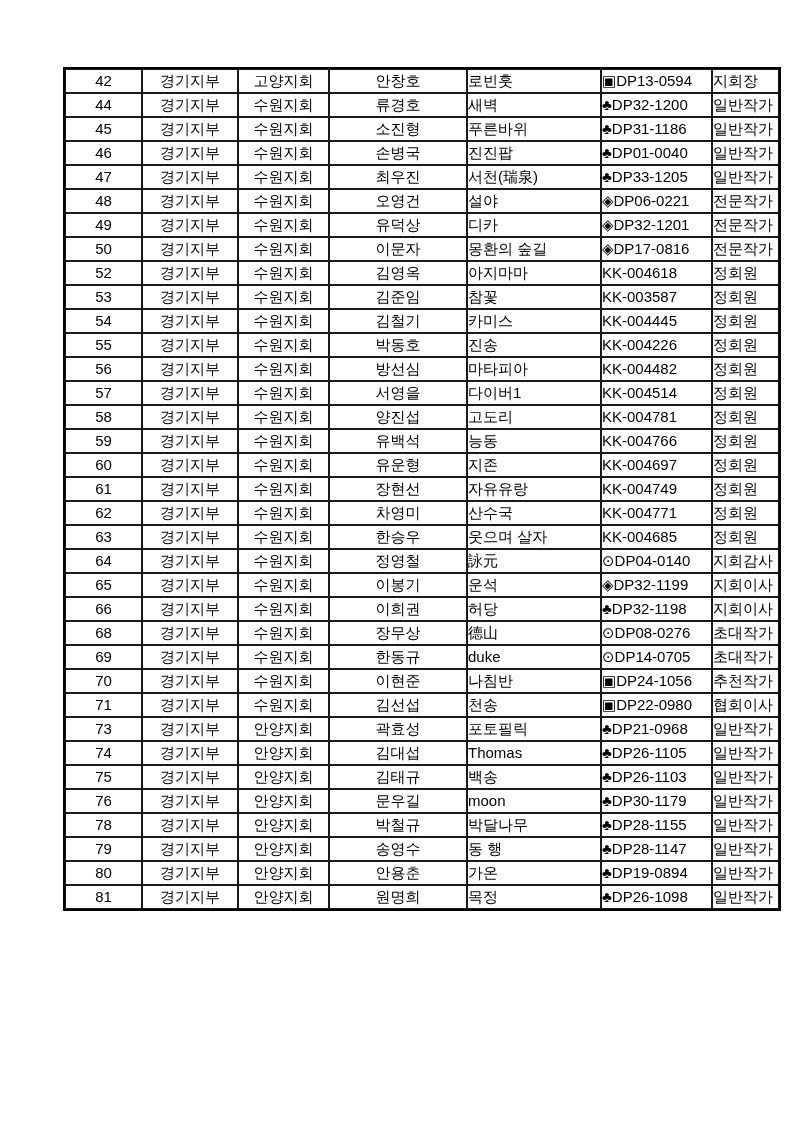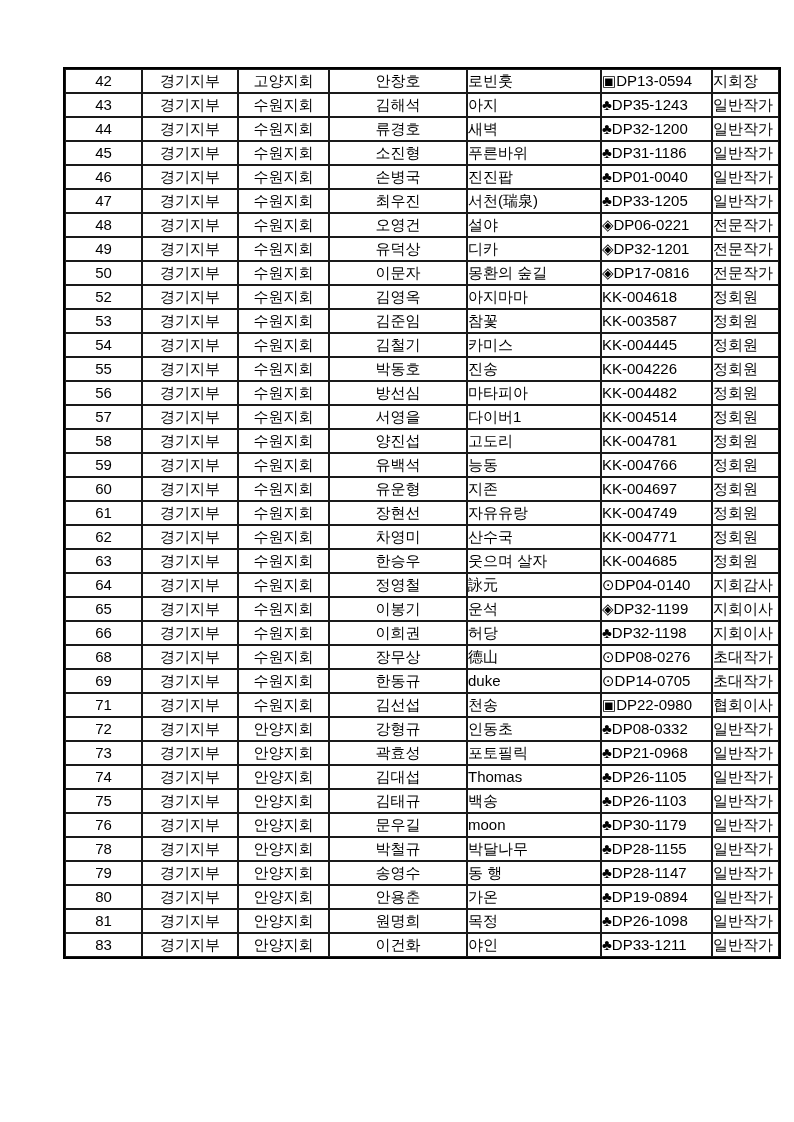--- a/index.html
+++ b/index.html
@@ -62,29 +62,20 @@
         <tr>
           <td class="center">42</td>
           <td class="center">경기지부</td>
           <td class="center">고양지회</td>
           <td class="center">안창호</td>
           <td class="left">로빈훗</td>
           <td class="left">▣DP13-0594</td>
           <td class="left">지회장</td>
         </tr>
         <tr>
-          <td class="center">43</td>
-          <td class="center">경기지부</td>
-          <td class="center">수원지회</td>
-          <td class="center">김해석</td>
-          <td class="left">아지</td>
-          <td class="left">♣DP35-1243</td>
-          <td class="left">일반작가</td>
-        </tr>
-        <tr>
           <td class="center">44</td>
           <td class="center">경기지부</td>
           <td class="center">수원지회</td>
           <td class="center">류경호</td>
           <td class="left">새벽</td>
           <td class="left">♣DP32-1200</td>
           <td class="left">일반작가</td>
         </tr>
         <tr>
           <td class="center">45</td>
@@ -287,38 +278,38 @@
         <tr>
           <td class="center">69</td>
           <td class="center">경기지부</td>
           <td class="center">수원지회</td>
           <td class="center">한동규</td>
           <td class="left">duke</td>
           <td class="left">⊙DP14-0705</td>
           <td class="left">초대작가</td>
         </tr>
         <tr>
+          <td class="center">70</td>
+          <td class="center">경기지부</td>
+          <td class="center">수원지회</td>
+          <td class="center">이현준</td>
+          <td class="left">나침반</td>
+          <td class="left">▣DP24-1056</td>
+          <td class="left">추천작가</td>
+        </tr>
+        <tr>
           <td class="center">71</td>
           <td class="center">경기지부</td>
           <td class="center">수원지회</td>
           <td class="center">김선섭</td>
           <td class="left">천송</td>
           <td class="left">▣DP22-0980</td>
           <td class="left">협회이사</td>
         </tr>
         <tr>
-          <td class="center">72</td>
-          <td class="center">경기지부</td>
-          <td class="center">안양지회</td>
-          <td class="center">강형규</td>
-          <td class="left">인동초</td>
-          <td class="left">♣DP08-0332</td>
-          <td class="left">일반작가</td>
-        </tr>
-        <tr>
           <td class="center">73</td>
           <td class="center">경기지부</td>
           <td class="center">안양지회</td>
           <td class="center">곽효성</td>
           <td class="left">포토필릭</td>
           <td class="left">♣DP21-0968</td>
           <td class="left">일반작가</td>
         </tr>
         <tr>
           <td class="center">74</td>
@@ -374,26 +365,17 @@
           <td class="left">♣DP19-0894</td>
           <td class="left">일반작가</td>
         </tr>
         <tr>
           <td class="center">81</td>
           <td class="center">경기지부</td>
           <td class="center">안양지회</td>
           <td class="center">원명희</td>
           <td class="left">목정</td>
           <td class="left">♣DP26-1098</td>
-          <td class="left">일반작가</td>
-        </tr>
-        <tr>
-          <td class="center">83</td>
-          <td class="center">경기지부</td>
-          <td class="center">안양지회</td>
-          <td class="center">이건화</td>
-          <td class="left">야인</td>
-          <td class="left">♣DP33-1211</td>
           <td class="left">일반작가</td>
         </tr>
       </tbody>
   </table>
 </div>
 
 </body></html>

